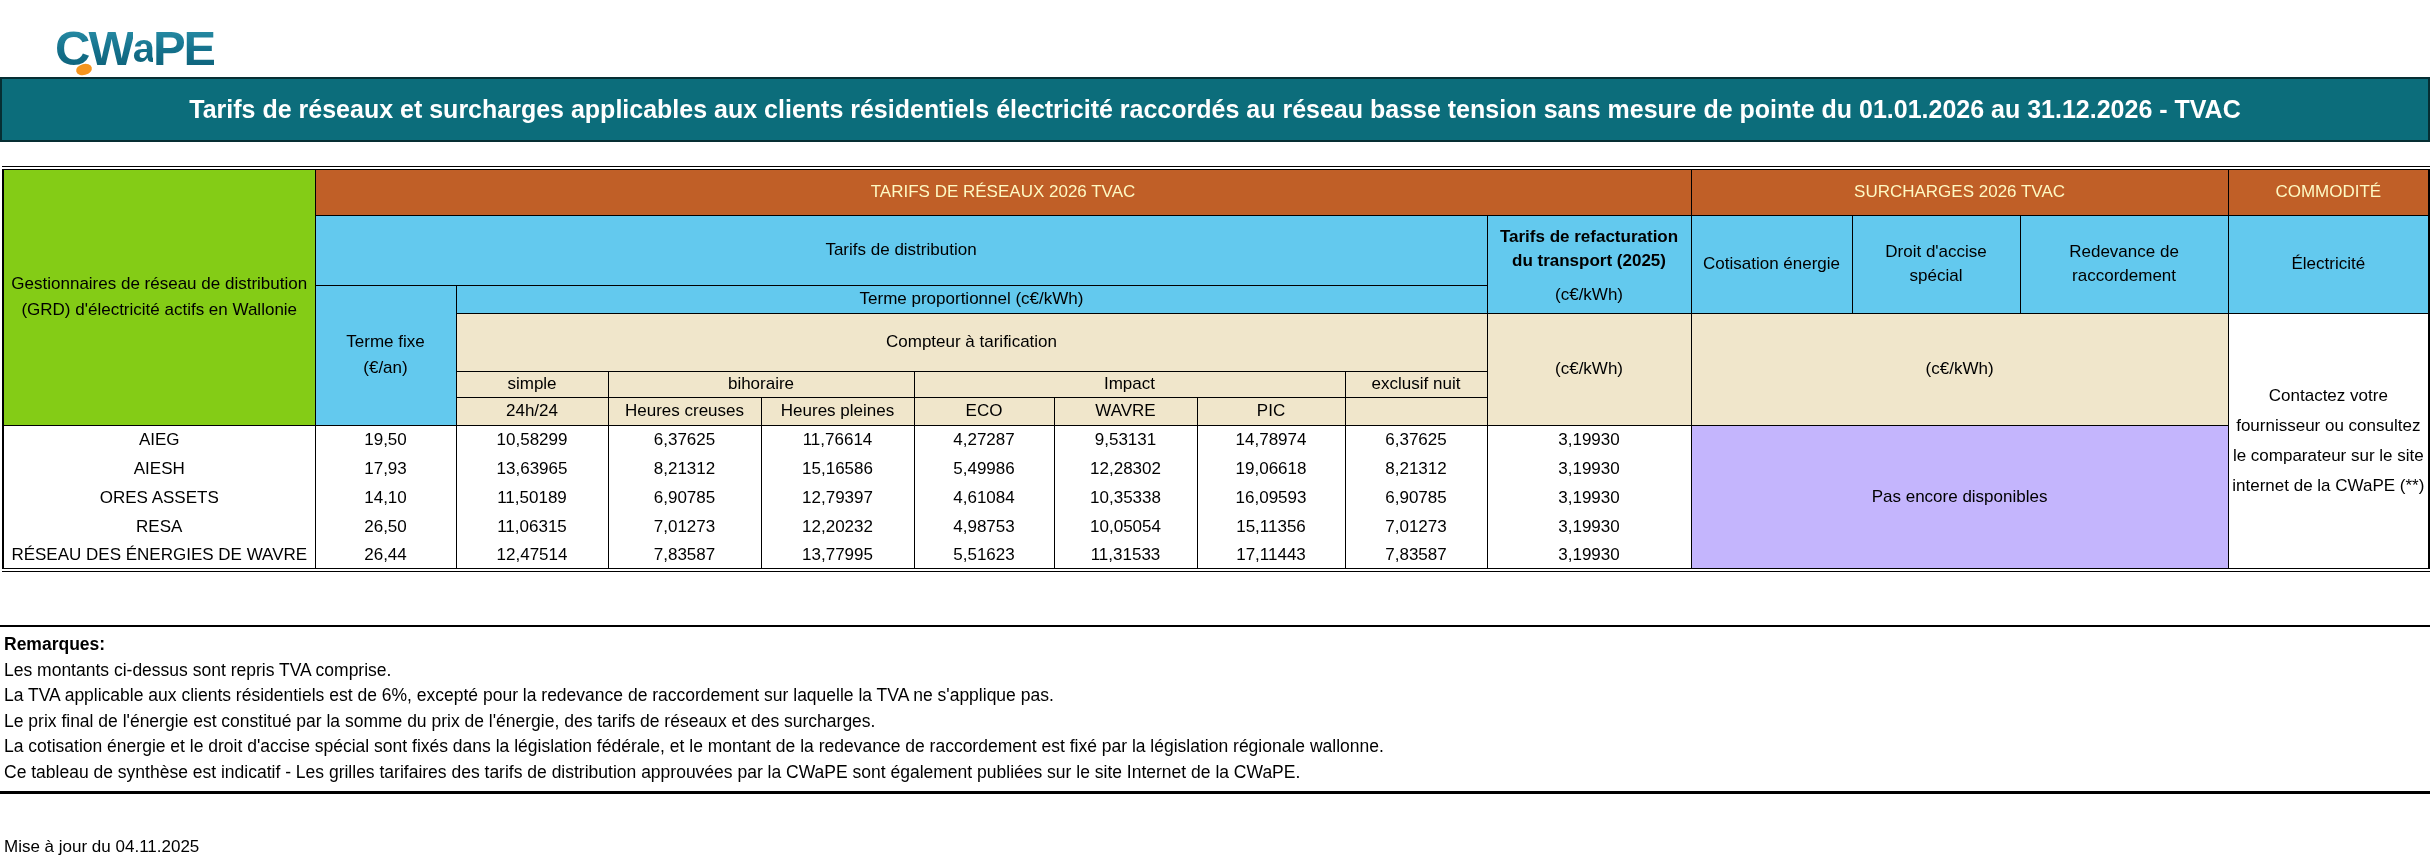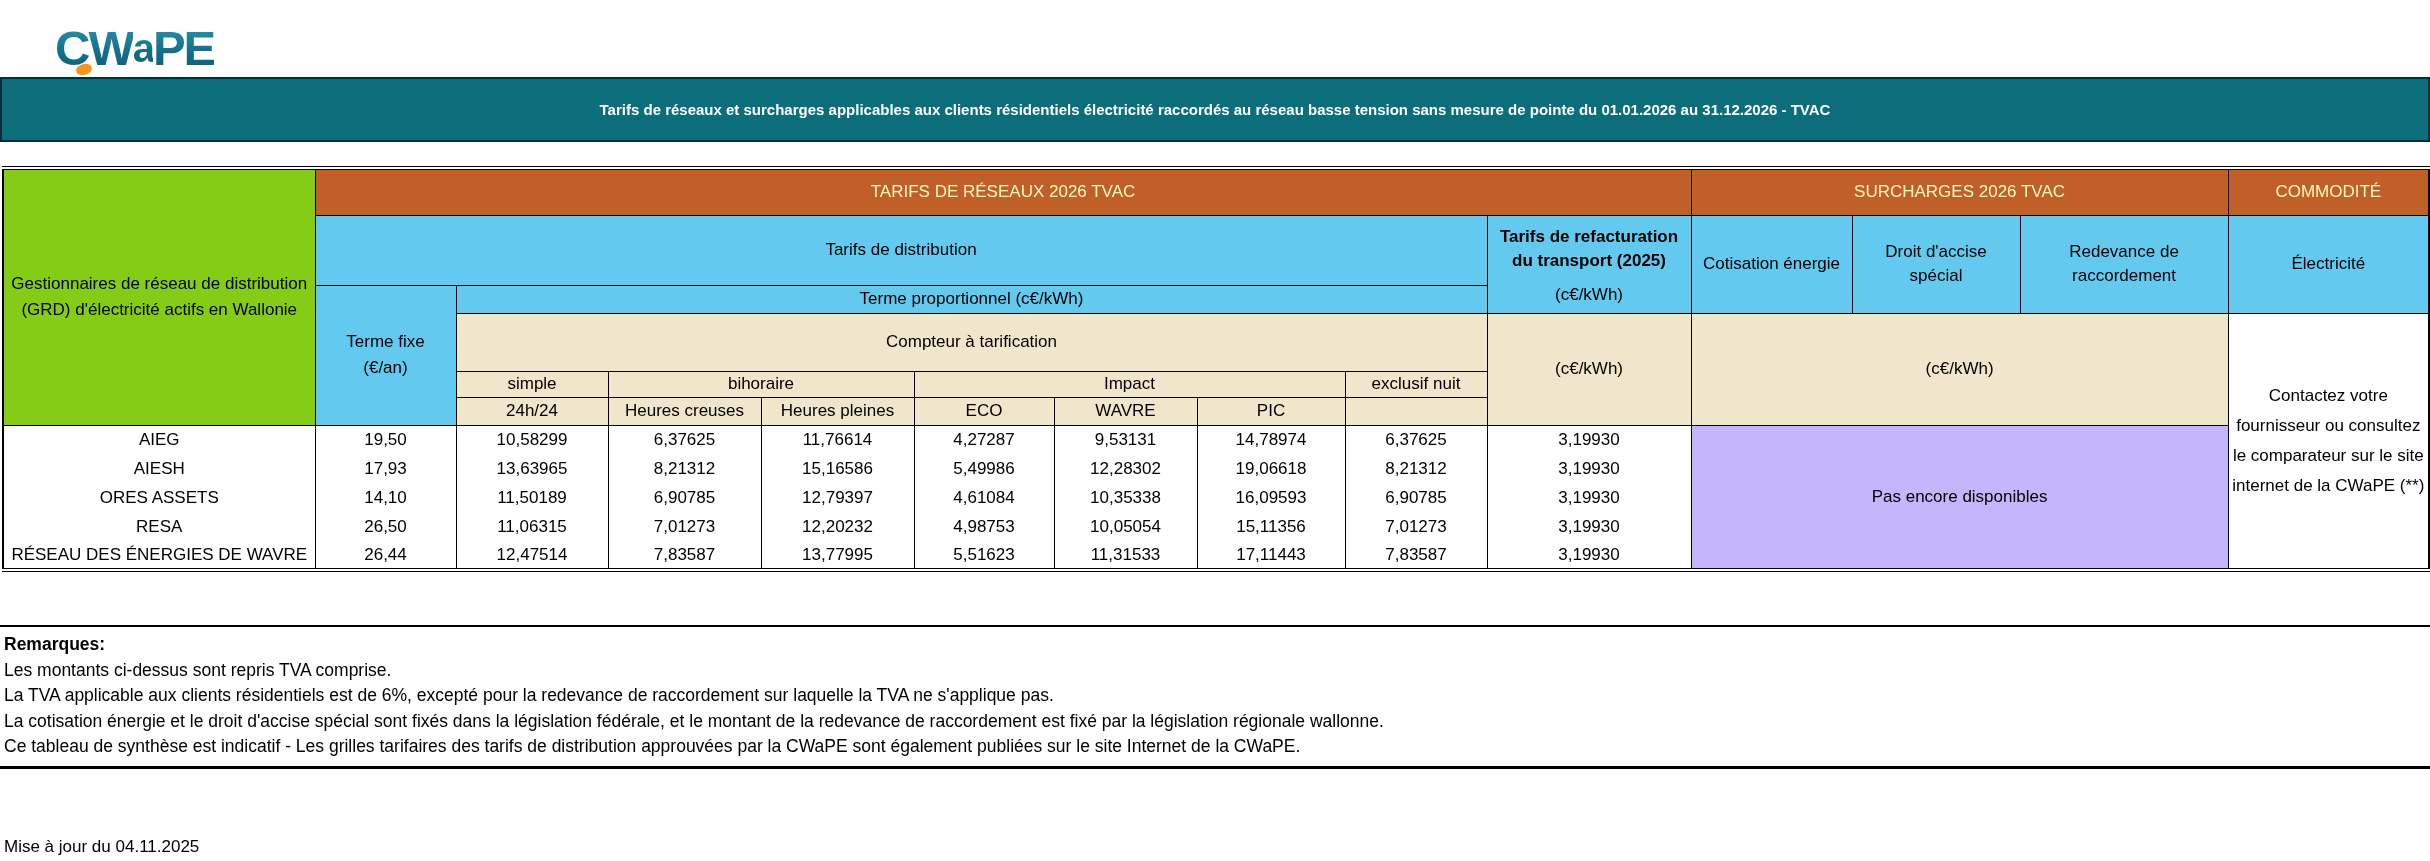--- a/index.html
+++ b/index.html
@@ -27,21 +27,21 @@
     position:absolute; left:64px; top:42px; width:16px; height:11px;
     background:#F6951E; border-radius:50%; transform:rotate(-14deg);
   }
 
   
   .banner {
     position:absolute; left:0; top:77px; width:2430px; height:65px;
     box-sizing:border-box; background:#0C6D7B; border:2px solid #062e33;
     display:flex; align-items:center; justify-content:center;
   }
-  .banner span { color:#fff; font-weight:700; font-size:15px; }
+  .banner span { color:#fff; font-weight:700; font-size:25px; }
 
   
   table.tariff {
     position:absolute; left:2px; top:166px;
     width:2426px; table-layout:fixed; border-collapse:collapse;
     border:2px solid #000; border-top:4px double #000; border-bottom:4px double #000;
   }
   .tariff th, .tariff td {
     border:1px solid #000; padding:0; text-align:center; vertical-align:middle;
     font-size:17px; font-weight:400; overflow:hidden;
@@ -235,17 +235,18 @@
     <td class="val">7,83587</td>
     <td class="val">3,19930</td>
   </tr>
 </tbody>
   </table>
 
 <div class="remarks">
   <div class="title">Remarques:</div>
   <div>Les montants ci-dessus sont repris TVA comprise.</div>
   <div>La TVA applicable aux clients résidentiels est de 6%, excepté pour la redevance de raccordement sur laquelle la TVA ne s'applique pas.</div>
+  <div>Le prix final de l'énergie est constitué par la somme du prix de l'énergie, des tarifs de réseaux et des surcharges.</div>
   <div>La cotisation énergie et le droit d'accise spécial sont fixés dans la législation fédérale, et le montant de la redevance de raccordement est fixé par la législation régionale wallonne.</div>
   <div>Ce tableau de synthèse est indicatif - Les grilles tarifaires des tarifs de distribution approuvées par la CWaPE sont également publiées sur le site Internet de la CWaPE.</div>
 </div>
 
 <div class="updated">Mise à jour du 04.11.2025</div>
 
 </body></html>

